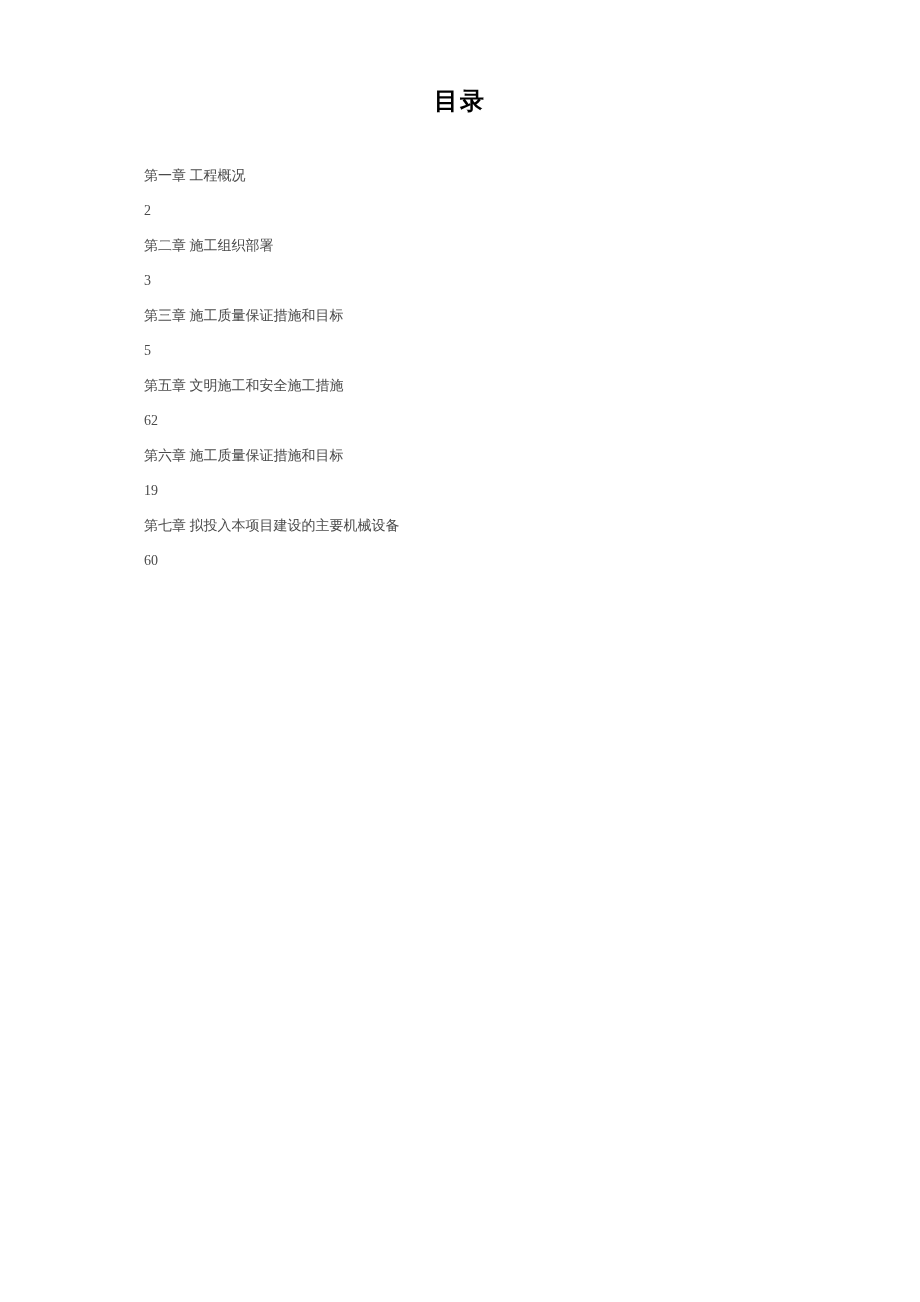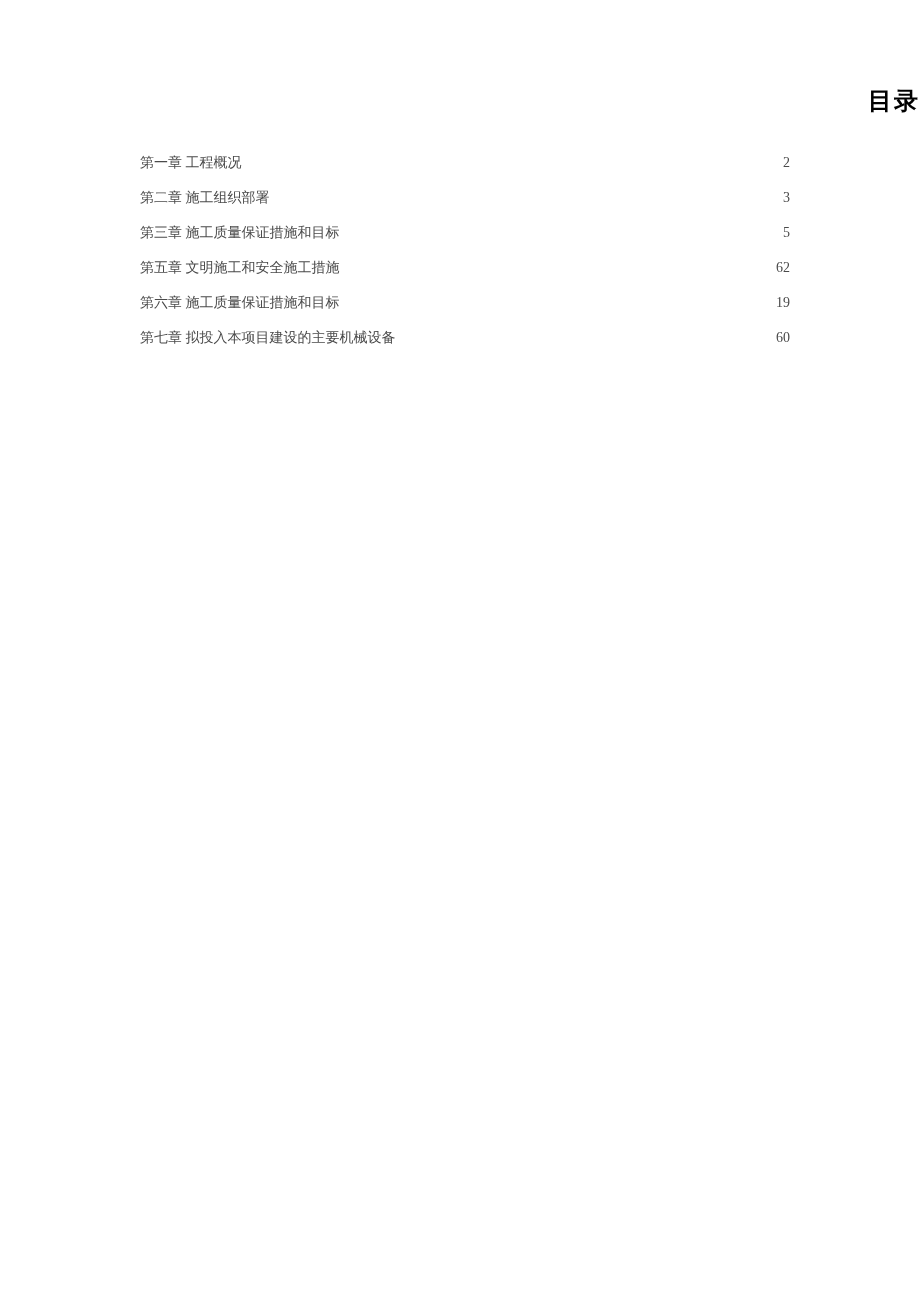--- a/index.html
+++ b/index.html
@@ -9,39 +9,40 @@
     }
     body {
       width: 920px;
       height: 1302px;
       background: #ffffff;
       font-family: "SimSun", "宋体", serif;
       color: #333333;
       padding-top: 85px;
     }
     .title {
-      text-align: right;
+      text-align: center;
       font-size: 24px;
       font-weight: bold;
       font-family: "SimHei", "黑体", sans-serif;
-      margin-bottom: 28px;
+      margin-bottom: 41px;
       color: #000000;
       letter-spacing: 2px;
     }
     .toc-container {
       padding-left: 140px;
       padding-right: 130px;
     }
     .toc-entry {
       display: flex;
       align-items: baseline;
       font-size: 14px;
       line-height: 2.5;
       color: #4a4a4a;
       white-space: nowrap;
+      flex-direction: column;
     }
     .toc-label {
       flex-shrink: 0;
     }
     .toc-leader {
       flex: 1;
       overflow: hidden;
       letter-spacing: 2px;
       margin: 0 4px;
       position: relative;

